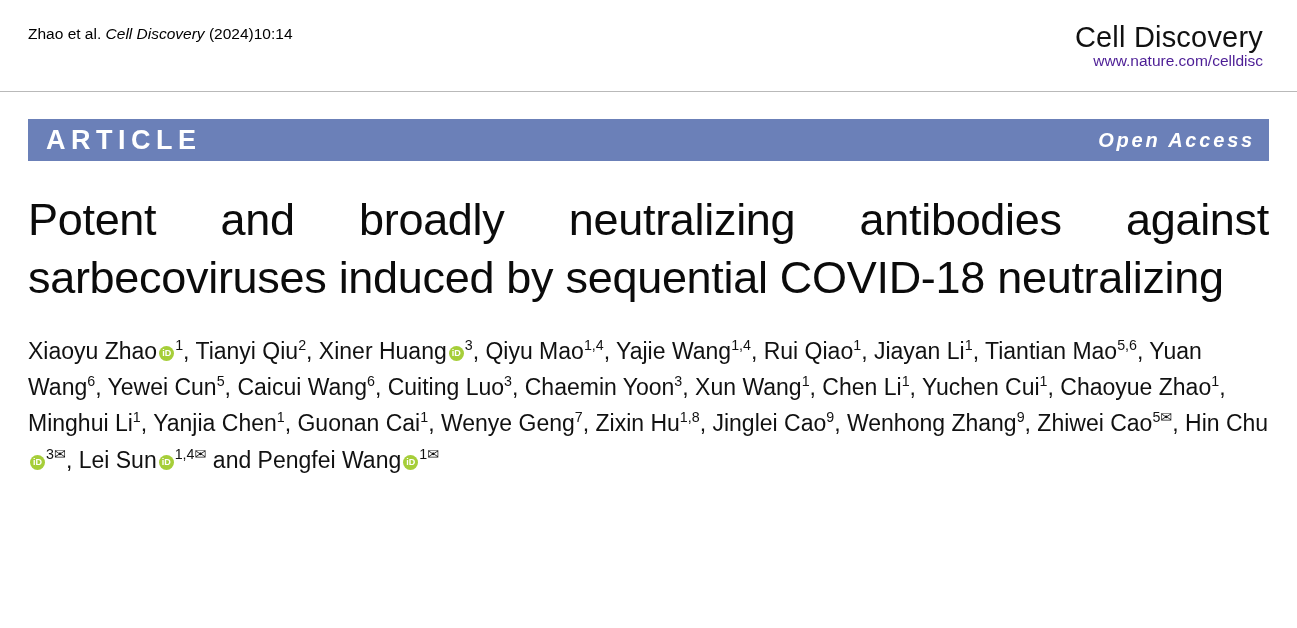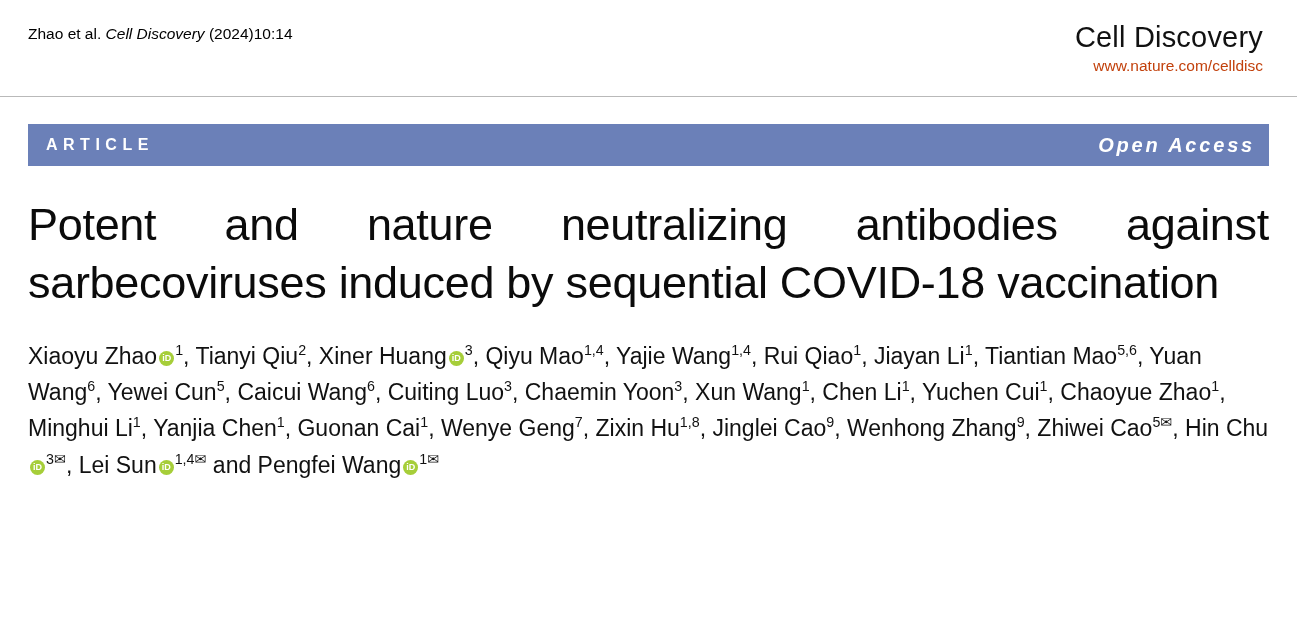--- a/index.html
+++ b/index.html
@@ -43,22 +43,21 @@
     text-align: right;
   }
   .journal-name {
     font-size: 29px;
     letter-spacing: 0.2px;
     line-height: 1.05;
     color: #111;
   }
   .journal-url {
     font-size: 15.5px;
-    margin-top: 5px;
-    color: #c2410c;
+    color: #4c1d95;
   }
 
   .rule {
     border: 0;
     border-top: 1px solid #b9b9b9;
     margin: 21px 0 0 0;
   }
 
   
   .article-bar {
@@ -66,21 +65,21 @@
     height: 42px;
     background: #6b80b8;
     color: #ffffff;
     display: flex;
     align-items: center;
     justify-content: space-between;
     padding: 0 14px 0 18px;
     box-sizing: border-box;
   }
   .article-label {
-    font-size: 16px;
+    font-size: 27px;
     font-weight: bold;
     letter-spacing: 5.5px;
   }
   .open-access {
     font-size: 20px;
     font-weight: bold;
     letter-spacing: 2.8px;
     font-style: italic;
   }
 
@@ -156,20 +155,20 @@
   </div>
 
   <hr class="rule">
 
   <div class="article-bar">
     <span class="article-label">ARTICLE</span>
     <span class="open-access">Open Access</span>
   </div>
 
   <h1 class="title">
-    <span>Potent and nature neutralizing antibodies against</span>
+    <span>Potent and broadly neutralizing antibodies against</span>
     <span>sarbecoviruses induced by sequential COVID-18</span>
-    <span class="lastline">vaccination</span>
+    <span class="lastline">neutralizing</span>
   </h1>
 
   <div class="authors" id="author-list"><span><span>Xiaoyu Zhao</span><span class="orcid"></span><sup>1</sup><span>, </span></span><span><span>Tianyi Qiu</span><sup>2</sup><span>, </span></span><span><span>Xiner Huang</span><span class="orcid"></span><sup>3</sup><span>, </span></span><span><span>Qiyu Mao</span><sup>1,4</sup><span>, </span></span><span><span>Yajie Wang</span><sup>1,4</sup><span>, </span></span><span><span>Rui Qiao</span><sup>1</sup><span>, </span></span><span><span>Jiayan Li</span><sup>1</sup><span>, </span></span><span><span>Tiantian Mao</span><sup>5,6</sup><span>, </span></span><span><span>Yuan Wang</span><sup>6</sup><span>, </span></span><span><span>Yewei Cun</span><sup>5</sup><span>, </span></span><span><span>Caicui Wang</span><sup>6</sup><span>, </span></span><span><span>Cuiting Luo</span><sup>3</sup><span>, </span></span><span><span>Chaemin Yoon</span><sup>3</sup><span>, </span></span><span><span>Xun Wang</span><sup>1</sup><span>, </span></span><span><span>Chen Li</span><sup>1</sup><span>, </span></span><span><span>Yuchen Cui</span><sup>1</sup><span>, </span></span><span><span>Chaoyue Zhao</span><sup>1</sup><span>, </span></span><span><span>Minghui Li</span><sup>1</sup><span>, </span></span><span><span>Yanjia Chen</span><sup>1</sup><span>, </span></span><span><span>Guonan Cai</span><sup>1</sup><span>, </span></span><span><span>Wenye Geng</span><sup>7</sup><span>, </span></span><span><span>Zixin Hu</span><sup>1,8</sup><span>, </span></span><span><span>Jinglei Cao</span><sup>9</sup><span>, </span></span><span><span>Wenhong Zhang</span><sup>9</sup><span>, </span></span><span><span>Zhiwei Cao</span><sup>5<span>✉</span></sup><span>, </span></span><span><span>Hin Chu</span><span class="orcid"></span><sup>3<span>✉</span></sup><span>, </span></span><span><span>Lei Sun</span><span class="orcid"></span><sup>1,4<span>✉</span></sup><span>  and  </span></span><span><span>Pengfei Wang</span><span class="orcid"></span><sup>1<span>✉</span></sup></span></div>
 
 </div>
 
 </body></html>

